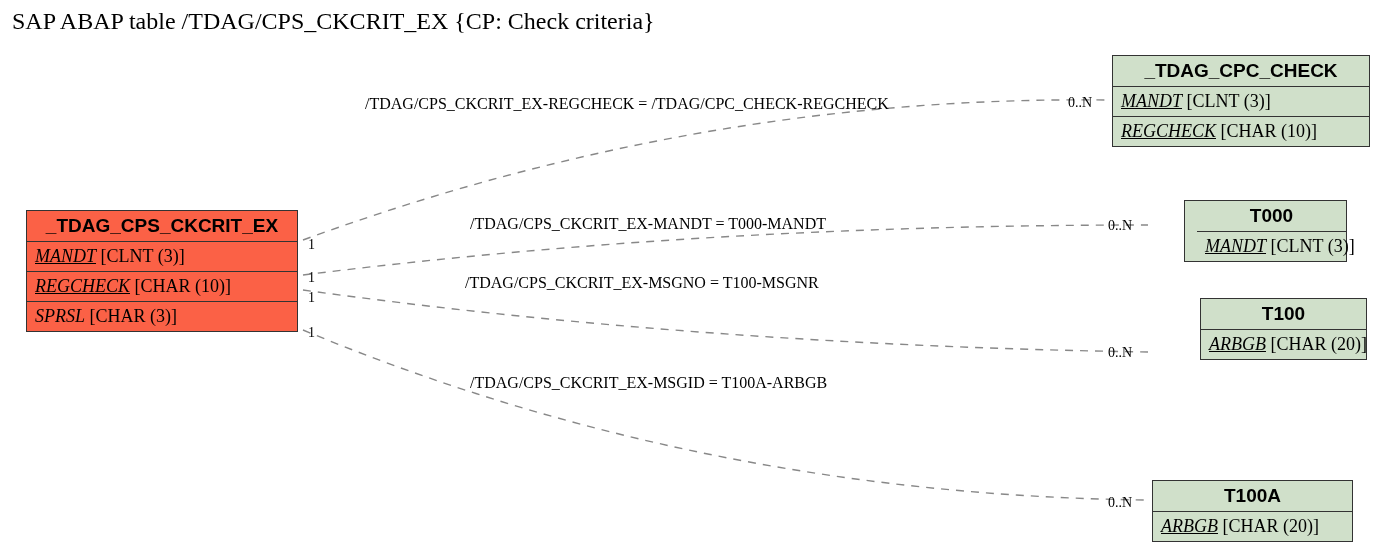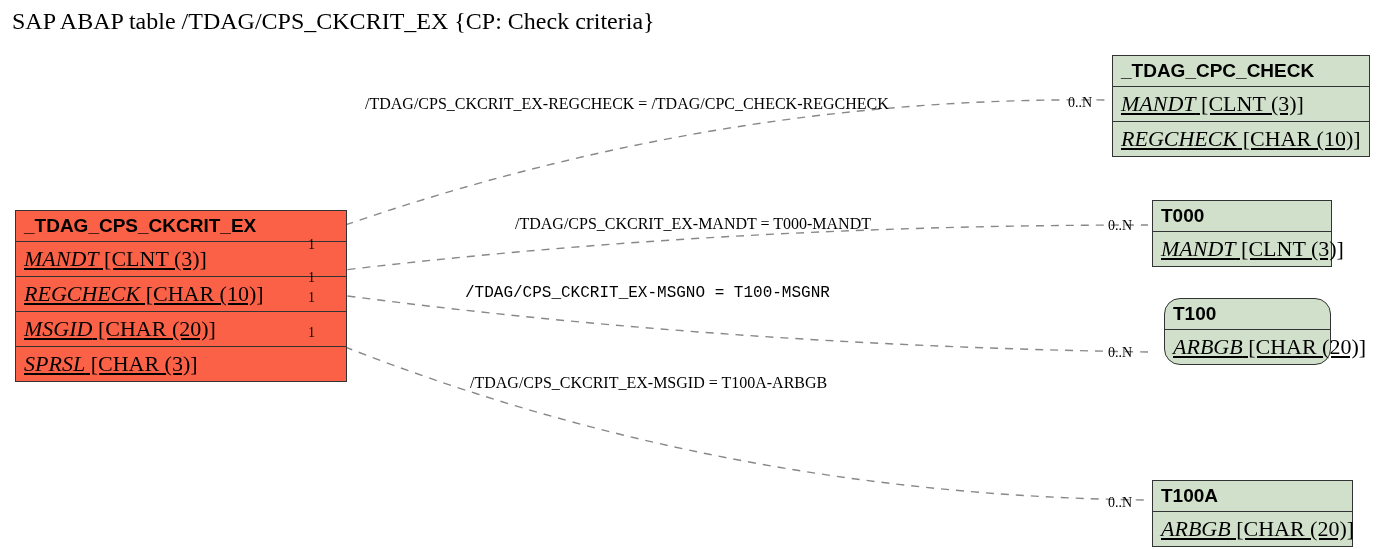--- a/index.html
+++ b/index.html
@@ -19,32 +19,32 @@
     font-size: 24px;
     font-family: "Times New Roman", serif;
   }
   .entity {
     position: absolute;
     border: 1px solid #333;
     box-sizing: border-box;
   }
   .entity .hdr {
     font-weight: bold;
+    text-align: center;
     padding: 4px 8px;
     border-bottom: 1px solid #333;
     font-size: 19px;
     font-family: Arial, sans-serif;
     white-space: nowrap;
   }
   .entity .row {
     padding: 4px 8px;
     border-bottom: 1px solid #333;
-    font-size: 22px;
+    font-size: 18px;
     white-space: nowrap;
-    text-decoration: underline;
   }
   .entity .row:last-child {
     border-bottom: none;
   }
   .entity .row .fname {
     font-style: italic;
   }
   .entity .row .fname.key {
     text-decoration: underline;
   }
@@ -79,52 +79,51 @@
   <g stroke="#888" stroke-width="1.4" stroke-dasharray="8 7" fill="none">
     <path d="M 303 240 Q 700 95 1108 100"></path>
     <path d="M 303 275 Q 700 225 1148 225"></path>
     <path d="M 303 290 Q 700 345 1148 352"></path>
     <path d="M 303 330 Q 700 495 1148 500"></path>
   </g>
 </svg>
 
 <div class="title">SAP ABAP table /TDAG/CPS_CKCRIT_EX {CP: Check criteria}</div>
 
-<div class="entity main-entity" style="left:15px; top:210px; width:332px;">
+<div class="entity main-entity" style="left:26px; top:210px; width:272px;">
   <div class="hdr">_TDAG_CPS_CKCRIT_EX</div>
   <div class="row"><span class="fname key">MANDT</span><span> [CLNT (3)]</span></div>
   <div class="row"><span class="fname key">REGCHECK</span><span> [CHAR (10)]</span></div>
-  <div class="row"><span class="fname">MSGID</span><span> [CHAR (20)]</span></div>
   <div class="row"><span class="fname">SPRSL</span><span> [CHAR (3)]</span></div>
 </div>
 
 <div class="entity ref-entity" style="left:1112px; top:55px; width:258px;">
   <div class="hdr">_TDAG_CPC_CHECK</div>
   <div class="row"><span class="fname key">MANDT</span><span> [CLNT (3)]</span></div>
   <div class="row"><span class="fname key">REGCHECK</span><span> [CHAR (10)]</span></div>
 </div>
 
-<div class="entity ref-entity" style="left:1152px; top:200px; width:180px;">
+<div class="entity ref-entity" style="left:1184px; top:200px; width:163px;padding-left:12px;">
   <div class="hdr">T000</div>
   <div class="row"><span class="fname key">MANDT</span><span> [CLNT (3)]</span></div>
 </div>
 
-<div class="entity ref-entity" style="left:1164px; top:298px; width:167px;border-radius:16px;">
+<div class="entity ref-entity" style="left:1200px; top:298px; width:167px;">
   <div class="hdr">T100</div>
   <div class="row"><span class="fname key">ARBGB</span><span> [CHAR (20)]</span></div>
 </div>
 
 <div class="entity ref-entity" style="left:1152px; top:480px; width:201px;">
   <div class="hdr">T100A</div>
   <div class="row"><span class="fname key">ARBGB</span><span> [CHAR (20)]</span></div>
 </div>
 
 <div class="rel-label" style="left:365px; top:95px;">/TDAG/CPS_CKCRIT_EX-REGCHECK = /TDAG/CPC_CHECK-REGCHECK</div>
-<div class="rel-label" style="left:470px; top:215px;margin-left:45px;">/TDAG/CPS_CKCRIT_EX-MANDT = T000-MANDT</div>
-<div class="rel-label" style="left:465px; top:284px;font-family:Liberation Mono, monospace;">/TDAG/CPS_CKCRIT_EX-MSGNO = T100-MSGNR</div>
+<div class="rel-label" style="left:470px; top:215px;">/TDAG/CPS_CKCRIT_EX-MANDT = T000-MANDT</div>
+<div class="rel-label" style="left:465px; top:274px;">/TDAG/CPS_CKCRIT_EX-MSGNO = T100-MSGNR</div>
 <div class="rel-label" style="left:470px; top:374px;">/TDAG/CPS_CKCRIT_EX-MSGID = T100A-ARBGB</div>
 
 <div class="card-label" style="left:308px; top:237px;">1</div>
 <div class="card-label" style="left:308px; top:270px;">1</div>
 <div class="card-label" style="left:308px; top:290px;">1</div>
 <div class="card-label" style="left:308px; top:325px;">1</div>
 
 <div class="card-label" style="left:1068px; top:95px;">0..N</div>
 <div class="card-label" style="left:1108px; top:218px;">0..N</div>
 <div class="card-label" style="left:1108px; top:345px;">0..N</div>

